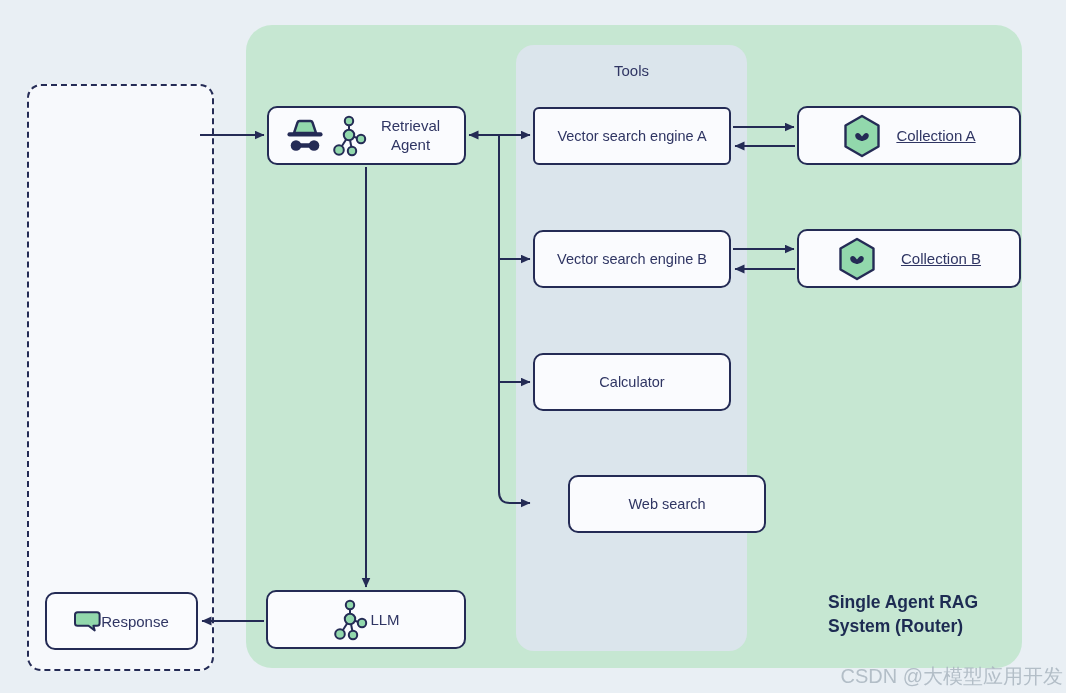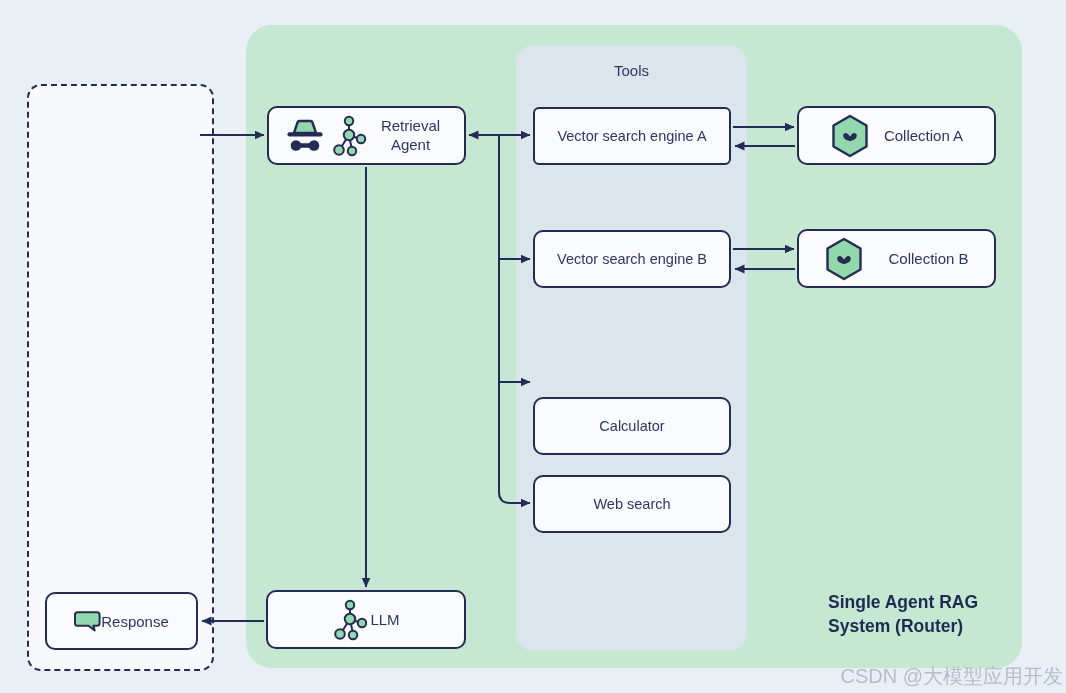--- a/index.html
+++ b/index.html
@@ -40,22 +40,22 @@
     font-size:15px;color:#2f3563;
   }
   .node .lbl{white-space:nowrap;}
   .agent-lbl{white-space:normal !important;width:74px;text-align:center;line-height:1.25;}
   
   .query-node{left:45px;top:106px;width:153px;height:58px;gap:12px;}
   .response-node{left:45px;top:592px;width:153px;height:58px;gap:0;}
   .agent-node{left:267px;top:106px;width:199px;height:59px;gap:7px;}
   .llm-node{left:266px;top:590px;width:200px;height:59px;gap:2px;}
   .tool-node{left:533px;width:198px;height:58px;font-size:14.5px;}
-  .tool-a{top:107px;border-radius:6px;} .tool-b{top:230px;} .tool-calc{top:353px;margin-top:44px;} .tool-web{top:475px;}
-  .coll-node{left:797px;width:199px;height:59px;gap:14px;}
+  .tool-a{top:107px;border-radius:6px;} .tool-b{top:230px;} .tool-calc{top:353px;} .tool-web{top:475px;margin-left:35px;}
+  .coll-node{left:797px;width:224px;height:59px;gap:14px;text-decoration:underline;}
   .coll-a{top:106px;} .coll-b{top:229px;gap:24px;}
   .caption{
     left:828px;top:591px;width:196px;
     font-size:17.5px;font-weight:bold;color:#1d2b52;line-height:1.35;
   }
   .watermark{
     right:3px;bottom:3px;
     font-size:20px;color:#aab6c0;opacity:.85;white-space:nowrap;
   }
   .icon{display:block;flex:0 0 auto;}

